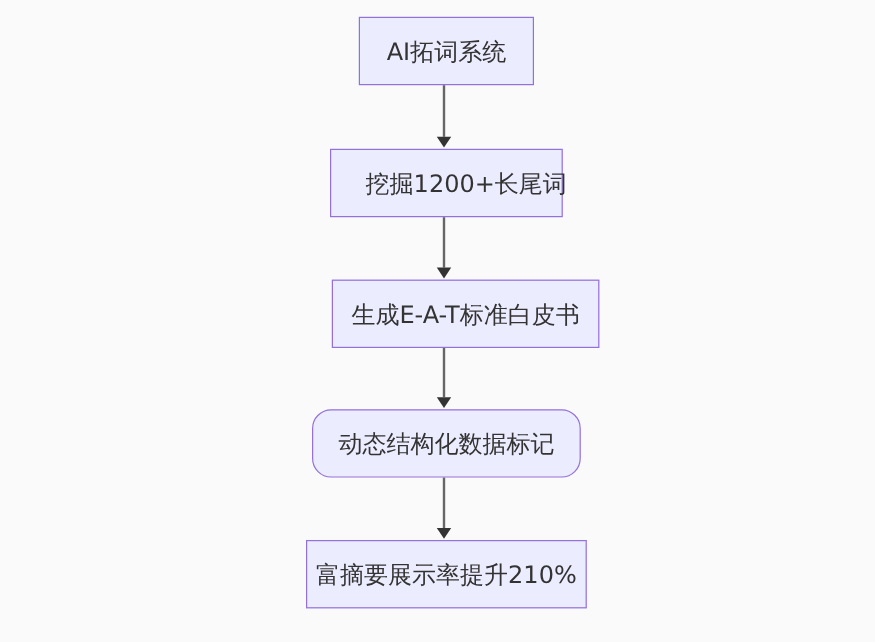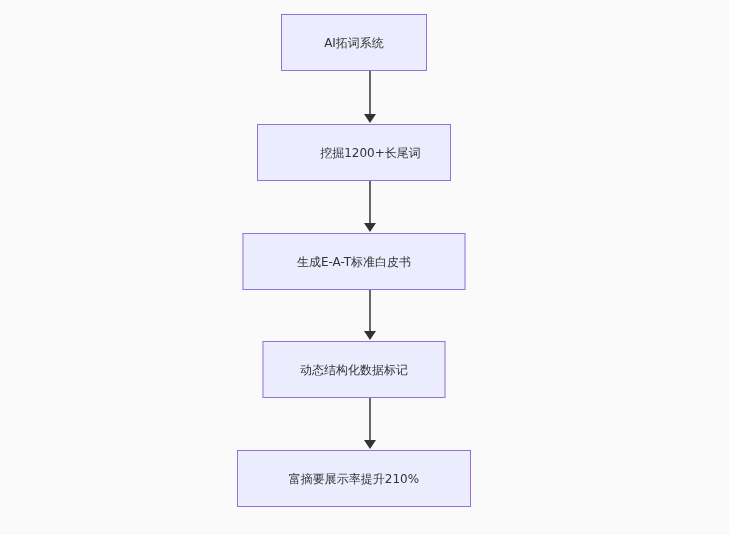--- a/index.html
+++ b/index.html
@@ -9,38 +9,38 @@
   }
   .canvas {
     position: relative;
     width: 729px;
     height: 535px;
     background: var(--bg-color, #FAFAFA);
     overflow: hidden;
   }
   .node {
     position: absolute;
-    left: 354px;
+    left: 372px;
     transform: translateX(-50%);
     height: 57px;
     box-sizing: border-box;
     background: var(--node-fill, #ECECFF);
     border: 1px solid var(--node-border, #9370DB);
     display: flex;
     align-items: center;
     justify-content: center;
     color: var(--text-color, #333333);
-    font-size: 12px;
+    font-size: 20px;
     line-height: 1;
     white-space: nowrap;
   }
   .node-1 { top: 14px;  width: 146px; }
   .node-2 { top: 124px; width: 194px; padding-left: 33px; }
-  .node-3 { top: 233px; width: 223px; }
-  .node-4 { top: 341px; width: 183px; }
+  .node-3 { top: 233px; width: 223px; margin-left: 16px; }
+  .node-4 { top: 341px; width: 224px; border-radius: 16px; }
   .node-5 { top: 450px; width: 234px; text-align: center; }
 
   .arrow {
     position: absolute;
     left: 370px;
     transform: translateX(-50%);
     width: 12px;
     display: flex;
     flex-direction: column;
     align-items: center;

